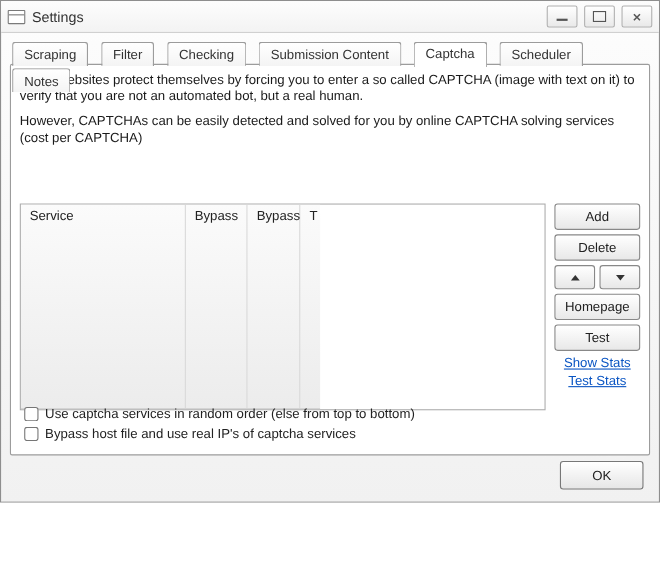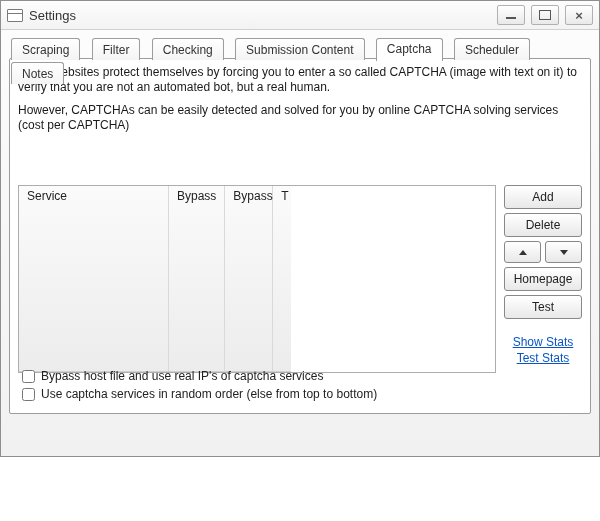--- a/index.html
+++ b/index.html
@@ -35,21 +35,21 @@
   .th.t{width:18px;border-right:none}
   .tbody{flex:1 1 auto}
 
   .side{width:78px;display:flex;flex-direction:column;gap:4px}
   .btn{height:22px;border:1px solid #888;border-radius:3px;background:linear-gradient(#fff,#e8e8e8);display:flex;align-items:center;justify-content:center;font-size:12px;color:#222;cursor:default}
   .btn-sm{flex:1 1 50%;height:20px}
   .btn-row{display:flex;gap:4px}
   .arrow-up,.arrow-down{width:0;height:0;border-left:4px solid transparent;border-right:4px solid transparent}
   .arrow-up{border-bottom:5px solid #333}
   .arrow-down{border-top:5px solid #333}
-  .linklbl{font-size:12px;color:#0a55c3;text-decoration:underline;text-align:center;margin-top:12px}
+  .linklbl{font-size:12px;color:#0a55c3;text-decoration:underline;text-align:center;margin-top:0}
   .linklbl+.linklbl{margin-top:-2px}
 
   .checks{position:absolute;left:6px;right:6px;bottom:4px}
   .chk{display:flex;align-items:center;gap:6px;height:18px;color:#222}
   .chk input{width:13px;height:13px;margin:0}
 
   .footer{position:absolute;left:4px;right:4px;bottom:4px;height:32px;display:flex;align-items:center;justify-content:flex-end;padding-right:6px}
   .okbtn{width:74px;height:24px;border:1px solid #777;border-radius:3px;background:linear-gradient(#fff,#e6e6e6);display:flex;align-items:center;justify-content:center;cursor:default}
 
   .watermark{position:absolute;right:26px;bottom:40px;font:italic 800 28px/1 Arial;color:rgba(255,255,255,.7);text-shadow:0 0 6px rgba(255,255,255,.6);letter-spacing:1px;pointer-events:none}
@@ -121,31 +121,34 @@
             <div class="btn">Homepage</div>
             <div class="btn">Test</div>
             <div class="linklbl">Show Stats</div>
             <div class="linklbl">Test Stats</div>
           </div>
         </div>
 
         <div class="checks">
           <label class="chk">
             <input type="checkbox" style="">
-            <span>Bypass host file and use real IP's of captcha services</span>
+            <span>Use captcha services in random order (else from top to bottom)</span>
           </label>
           <label class="chk">
             <input type="checkbox" style="">
-            <span>Use captcha services in random order (else from top to bottom)</span>
+            <span>Bypass host file and use real IP's of captcha services</span>
           </label>
         </div>
 
       </div>
     </div>
 
+    <div class="footer">
+      <div class="okbtn">OK</div>
+    </div>
 
   </div>
 
   <div class="watermark">
     <span>UEBUG</span>
     <small>.com</small>
   </div>
 
 </div>
 

